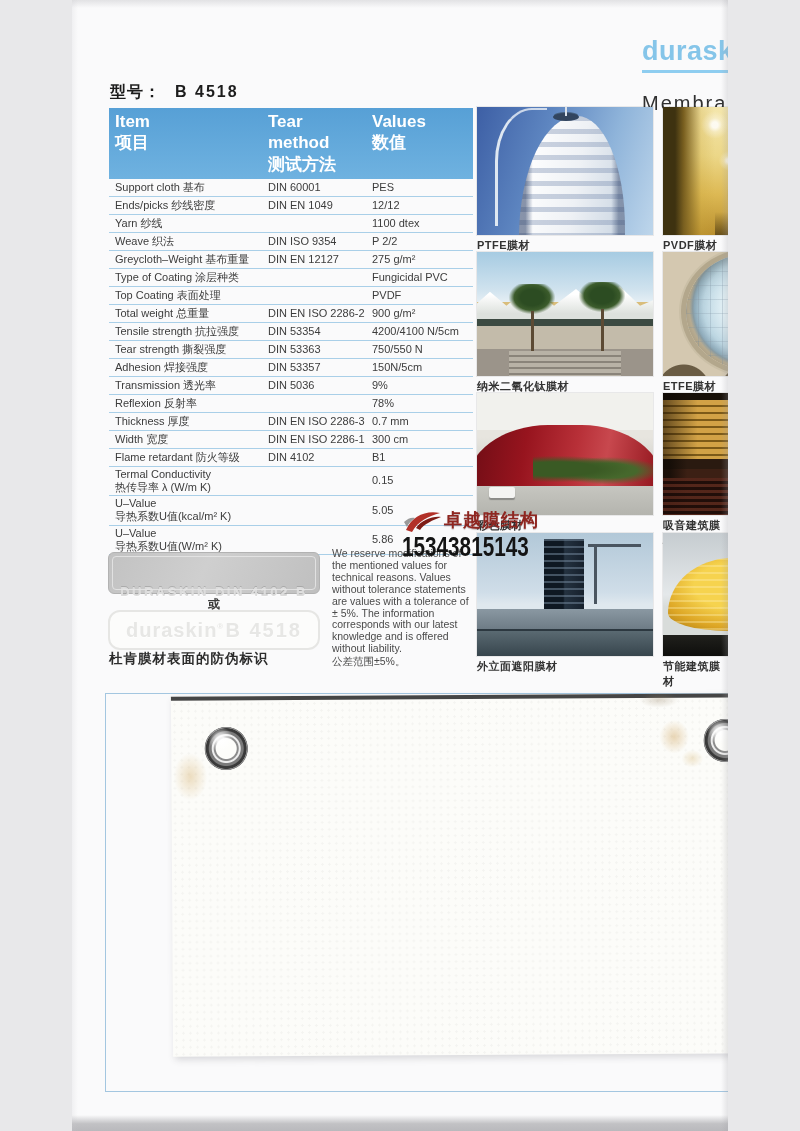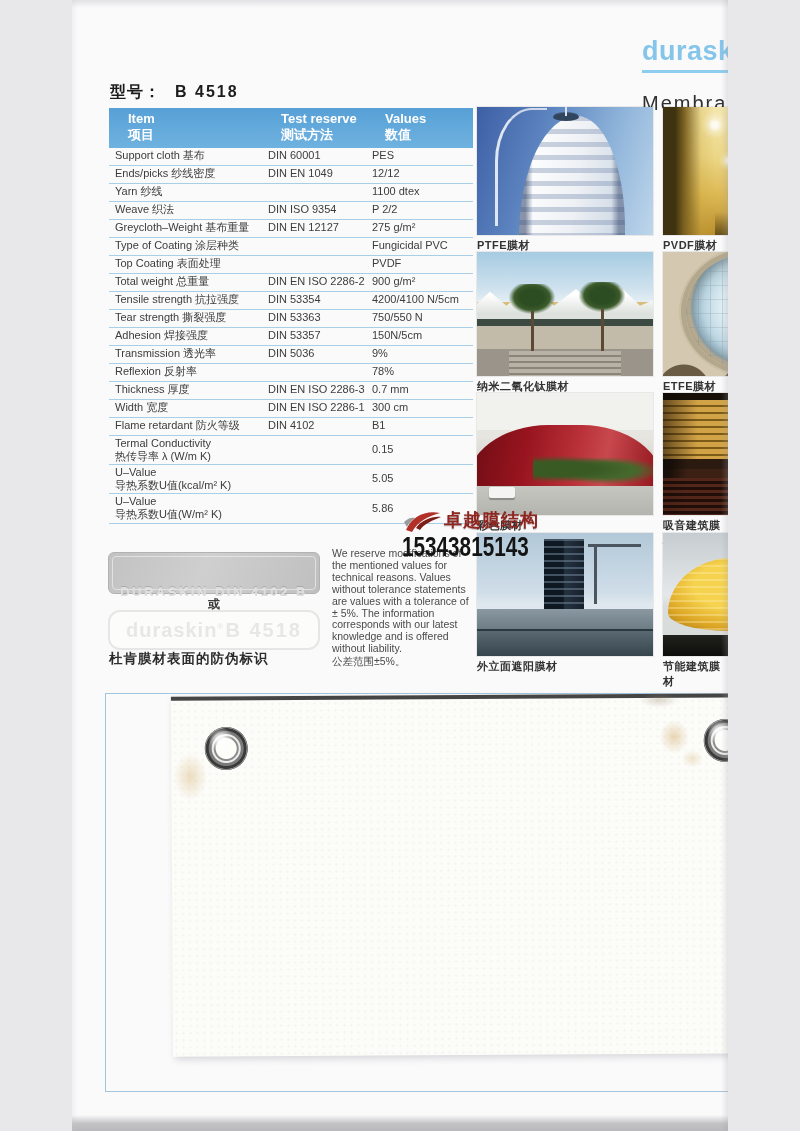--- a/index.html
+++ b/index.html
@@ -31,21 +31,21 @@
   .logo-sub-en { font-size:20px; color:#303030; letter-spacing:2px; font-weight:500; }
   .logo-sub-cn { font-size:15px; color:#303030; font-weight:bold; letter-spacing:1px; }
 
   
   .model-line { position:absolute; left:38px; top:82px; font-size:16px; font-weight:bold; color:#1c1c1c; letter-spacing:1px; }
   .model-line .model-value { margin-left:14px; letter-spacing:2px; }
 
   
   .spec-table { position:absolute; left:37px; top:108px; width:364px; font-size:11px; color:#3c3c3c; }
   .thead { display:flex; background:linear-gradient(to bottom,#57a0d6,#6fb2e0); color:#ffffff; padding:3px 0 4px 0; }
-  .hcell { padding-left:19px; line-height:1.25; font-weight:bold; font-size:13px; }
+  .hcell { padding-left:6px; line-height:1.25; font-weight:bold; font-size:17px; }
   .hcell .cn { font-weight:bold; }
   .c0 { width:153px; flex:none; }
   .c1 { width:104px; flex:none; }
   .c2 { flex:1; }
   .trow { display:flex; align-items:center; border-bottom:1px solid #a9cfe8; min-height:18px; padding:1px 0; }
   .tcell { padding-left:6px; line-height:1.2; white-space:pre-line; }
 
   
   .photo { position:absolute; box-shadow:0 0 0 1px rgba(0,0,0,.07); overflow:hidden; }
   .caption { position:absolute; font-size:11px; font-weight:600; color:#333; letter-spacing:.5px; }
@@ -258,21 +258,21 @@
     <span>型号：</span><span class="model-value">B 4518</span>
   </div>
 
   <div class="spec-table">
     <div class="thead">
       <div class="hcell c0">
         <div>Item</div>
           <div class="cn">项目</div>
       </div>
       <div class="hcell c1">
-        <div>Test reserve</div>
+        <div>Tear method</div>
           <div class="cn">测试方法</div>
       </div>
       <div class="hcell c2">
         <div>Values</div>
           <div class="cn">数值</div>
       </div>
     </div>
     <div>
         <div class="trow">
           <div class="tcell c0">Support cloth 基布</div>

